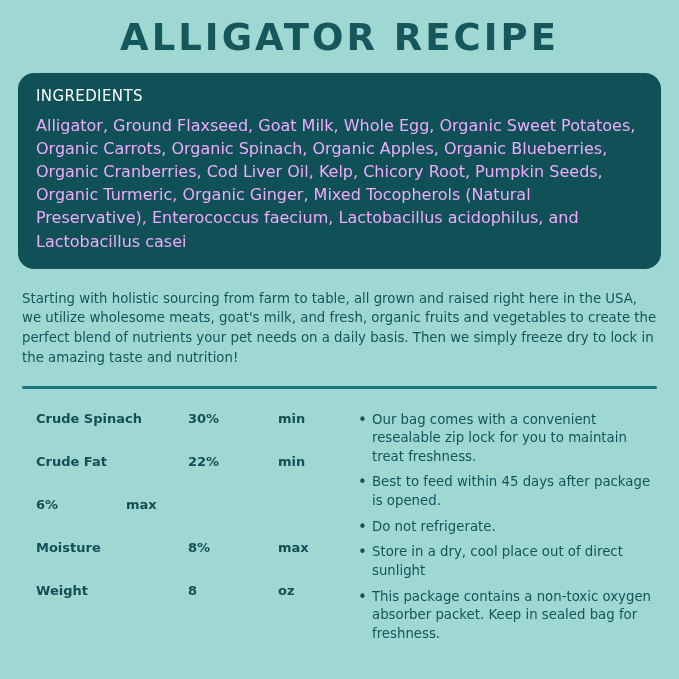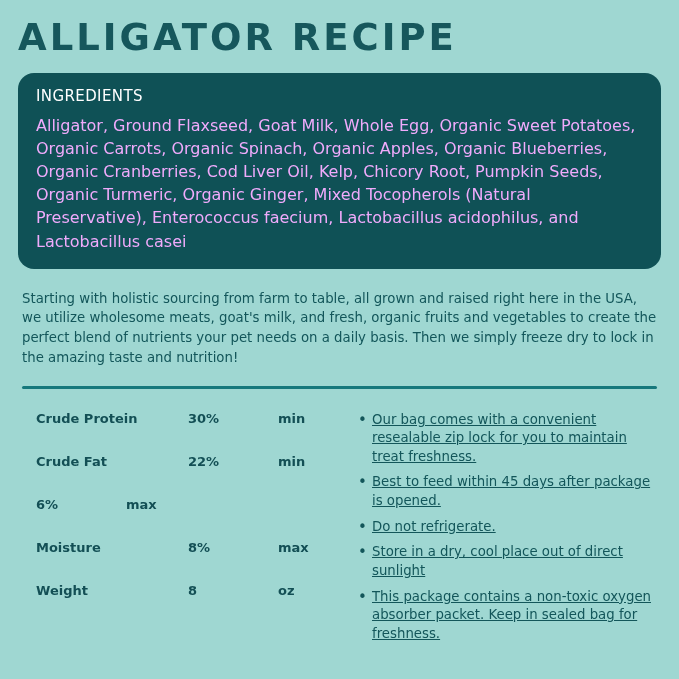--- a/index.html
+++ b/index.html
@@ -17,21 +17,21 @@
   .page {
     position: relative;
     width: 679px;
     height: 679px;
     box-sizing: border-box;
     padding: 0 18px;
   }
 
   
   .title {
-    text-align: left;
+    text-align: center;
     font-family: "DejaVu Sans", sans-serif;
     font-weight: bold;
     font-size: 37px;
     letter-spacing: 3px;
     color: #16575c;
     padding-top: 18px;
     padding-bottom: 10px;
     line-height: 1.1;
   }
 
@@ -109,21 +109,21 @@
     line-height: 1.4;
     color: #13565a;
     margin-bottom: 7px;
   }
   .note-bullet {
     flex: 0 0 14px;
     font-size: 15px;
     line-height: 1.25;
     color: #13565a;
   }
-  .note-text { flex: 1 1 auto; text-decoration: underline; }
+  .note-text { flex: 1 1 auto; }
 </style>
 </head>
 <body>
 
 <div class="page">
 
   <div class="title">ALLIGATOR RECIPE</div>
 
   <div class="ingredients-panel">
     <div class="ingredients-heading">INGREDIENTS</div>
@@ -131,21 +131,21 @@
   </div>
 
   <div class="description">Starting with holistic sourcing from farm to table, all grown and raised right here in the USA, we utilize wholesome meats, goat's milk, and fresh, organic fruits and vegetables to create the perfect blend of nutrients your pet needs on a daily basis. Then we simply freeze dry to lock in the amazing taste and nutrition!</div>
 
   <div class="divider"></div>
 
   <div class="lower">
 
     <div class="analysis">
       <div class="analysis-row">
-        <span class="an-name">Crude Protein</span>
+        <span class="an-name">Crude Spinach</span>
         <span class="an-value">30%</span>
         <span class="an-unit">min</span>
       </div>
       <div class="analysis-row">
         <span class="an-name">Crude Fat</span>
         <span class="an-value">22%</span>
         <span class="an-unit">min</span>
       </div>
       <div class="analysis-row">
         <span class="an-value">6%</span>

